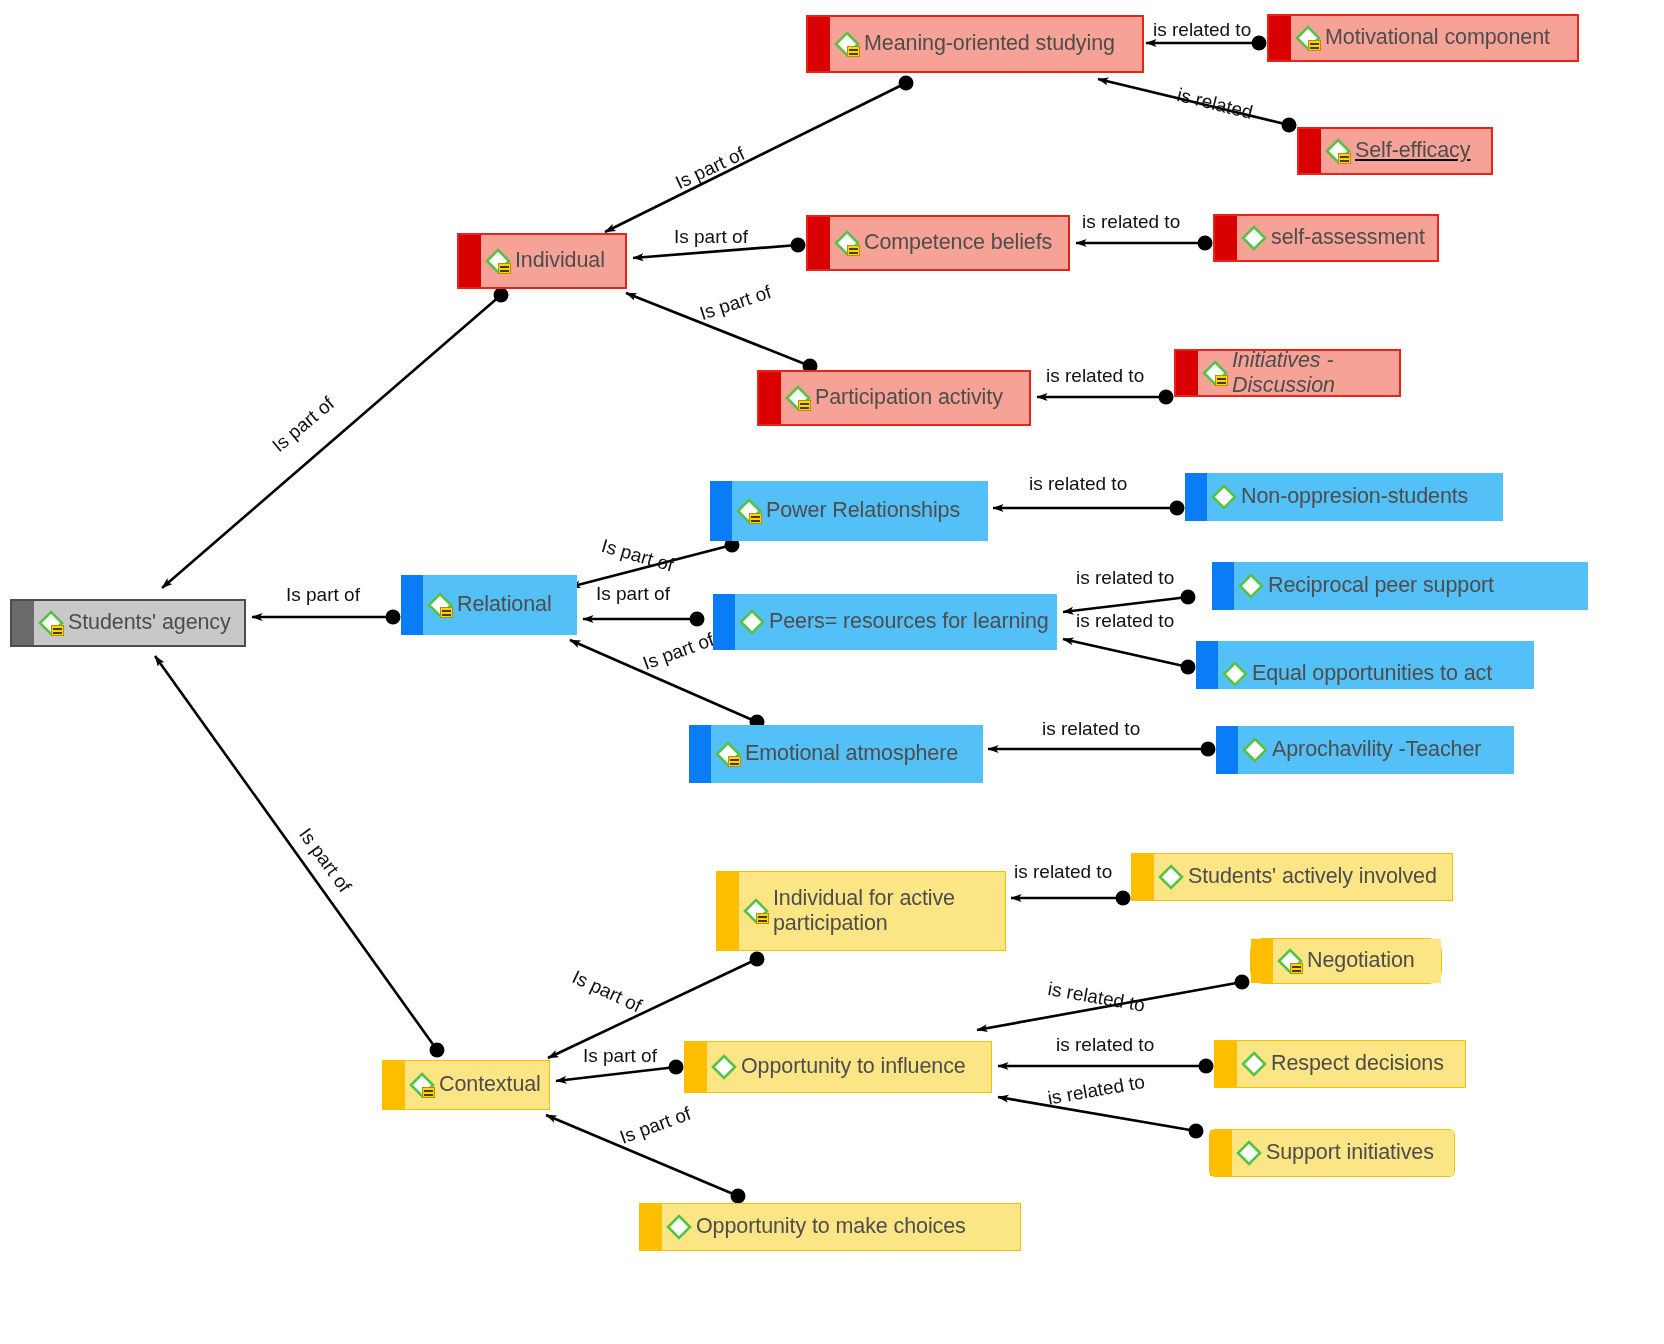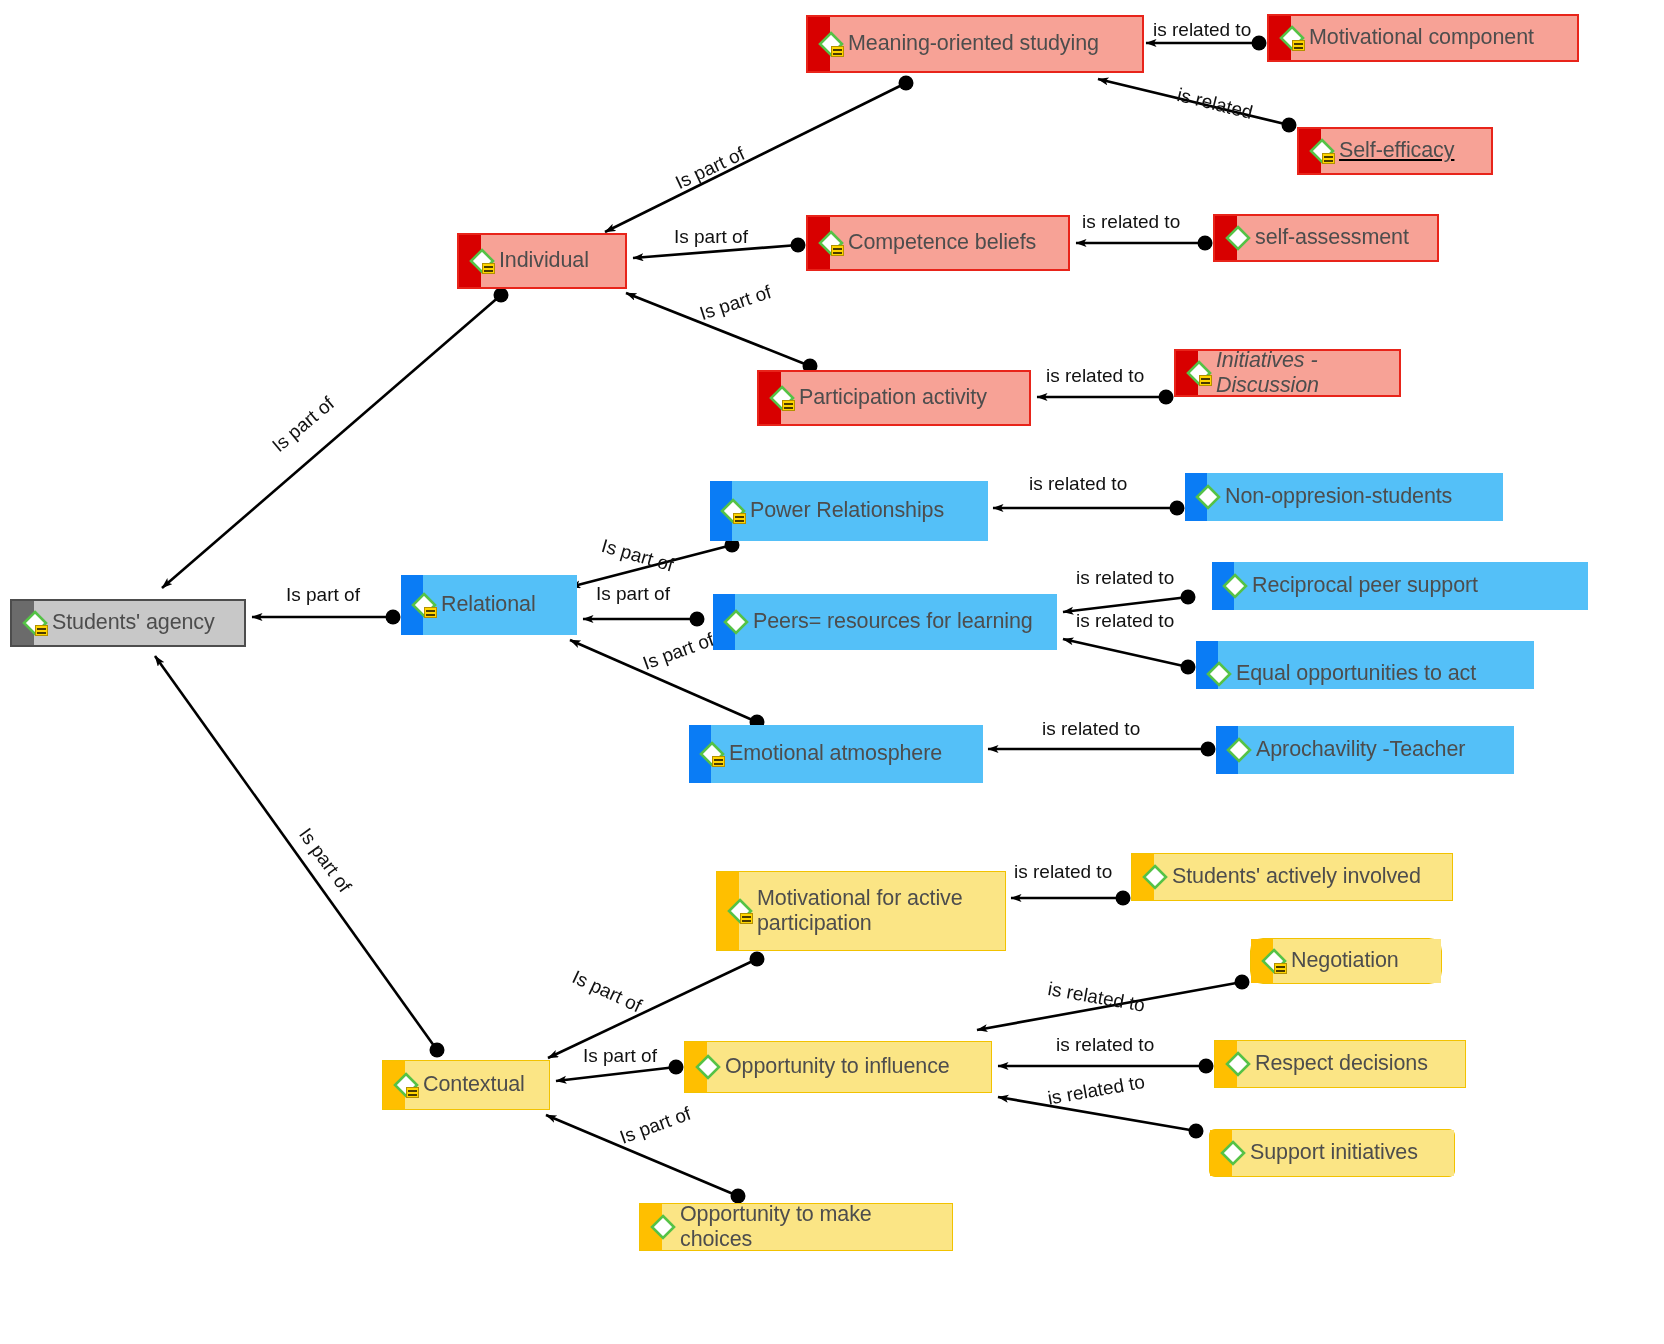--- a/index.html
+++ b/index.html
@@ -5,21 +5,21 @@
   html,body{margin:0;padding:0;background:#ffffff;}
   body{width:1664px;height:1344px;position:relative;overflow:hidden;
        font-family:"Liberation Sans",sans-serif;}
   #canvas{position:absolute;left:0;top:0;width:1664px;height:1344px;}
   #edges{position:absolute;left:0;top:0;width:1664px;height:1344px;}
 
   .node{position:absolute;box-sizing:border-box;display:flex;align-items:center;}
   .node .bar{position:absolute;left:0;top:0;bottom:0;width:22px;}
   .node .body{position:absolute;left:22px;top:0;right:0;bottom:0;}
   .node .inner{position:relative;z-index:3;display:flex;align-items:center;
-       width:100%;padding-left:8px;padding-right:8px;box-sizing:border-box;}
+       width:100%;padding-left:24px;padding-right:8px;box-sizing:border-box;}
   .ico{position:relative;flex:0 0 auto;width:30px;height:30px;margin-right:2px;}
   .ico svg{display:block;width:30px;height:30px;}
   .badge{position:absolute;left:15px;top:17px;width:13px;height:11px;
          background:#ffd400;border:1px solid #b39000;box-sizing:border-box;}
   .badge i{display:block;position:absolute;left:1px;right:1px;height:1.5px;
          background:#4a3b00;}
   .badge i.a{top:2px;} .badge i.b{top:6px;}
   .lbl{color:#4d4d4d;font-size:21.5px;line-height:1.18;font-weight:400;
        letter-spacing:-0.1px;white-space:pre-line;}
 
@@ -368,21 +368,21 @@
         <div class="inner">
           <span class="ico">
             <svg viewBox="0 0 30 30">
               <polygon points="15,4 26,15 15,26 4,15" fill="#ffffff" stroke="#55c246" stroke-width="2.6"></polygon>
             </svg>
             <span class="badge">
               <i class="a"></i>
               <i class="b"></i>
             </span>
           </span>
-          <span class="lbl">Motivational for active
+          <span class="lbl">Individual for active
 participation</span>
         </div>
       </div>
       <div class="node t-yellow" style="left: 1131px; top: 853px; width: 322px; height: 48px;">
         <div class="bar"></div>
         <div class="body"></div>
         <div class="inner">
           <span class="ico">
             <svg viewBox="0 0 30 30">
               <polygon points="15,4 26,15 15,26 4,15" fill="#ffffff" stroke="#55c246" stroke-width="2.6"></polygon>
@@ -436,21 +436,21 @@
         <div class="body"></div>
         <div class="inner">
           <span class="ico">
             <svg viewBox="0 0 30 30">
               <polygon points="15,4 26,15 15,26 4,15" fill="#ffffff" stroke="#55c246" stroke-width="2.6"></polygon>
             </svg>
           </span>
           <span class="lbl">Support initiatives</span>
         </div>
       </div>
-      <div class="node t-yellow" style="left: 639px; top: 1203px; width: 314px; height: 48px;">
+      <div class="node t-yellow" style="left: 639px; top: 1203px; width: 382px; height: 48px;">
         <div class="bar"></div>
         <div class="body"></div>
         <div class="inner">
           <span class="ico">
             <svg viewBox="0 0 30 30">
               <polygon points="15,4 26,15 15,26 4,15" fill="#ffffff" stroke="#55c246" stroke-width="2.6"></polygon>
             </svg>
           </span>
           <span class="lbl">Opportunity to make choices</span>
         </div>

